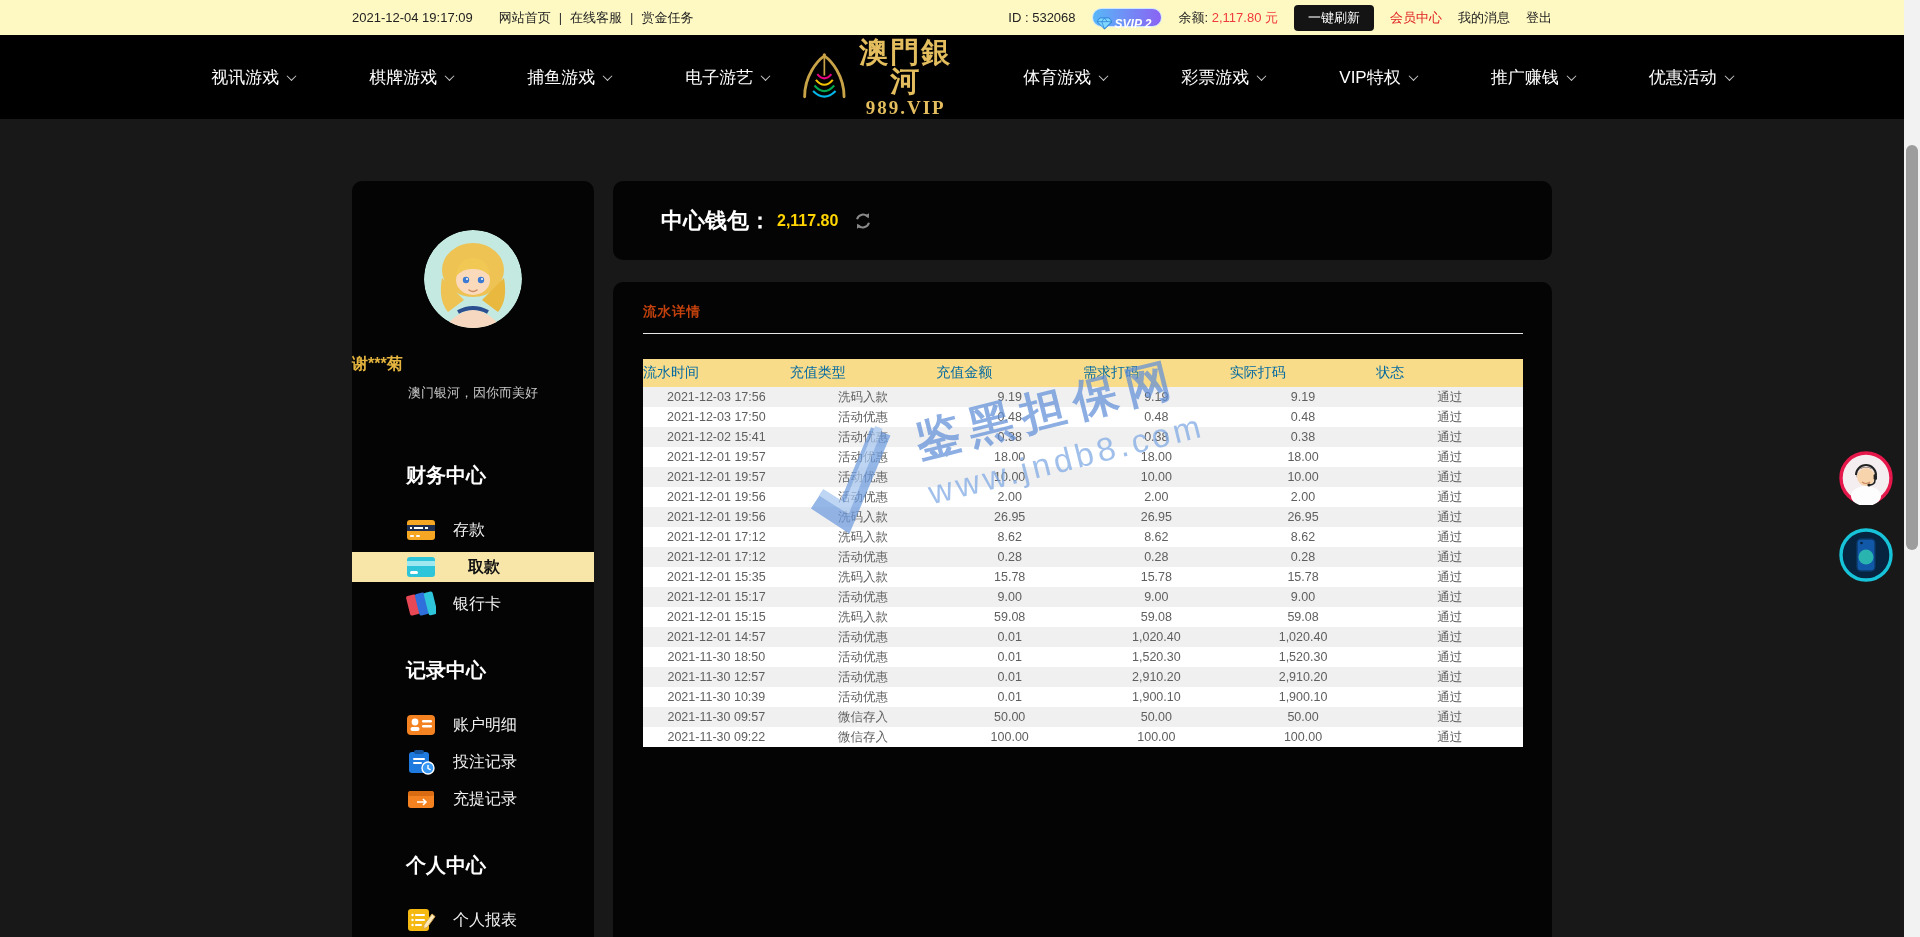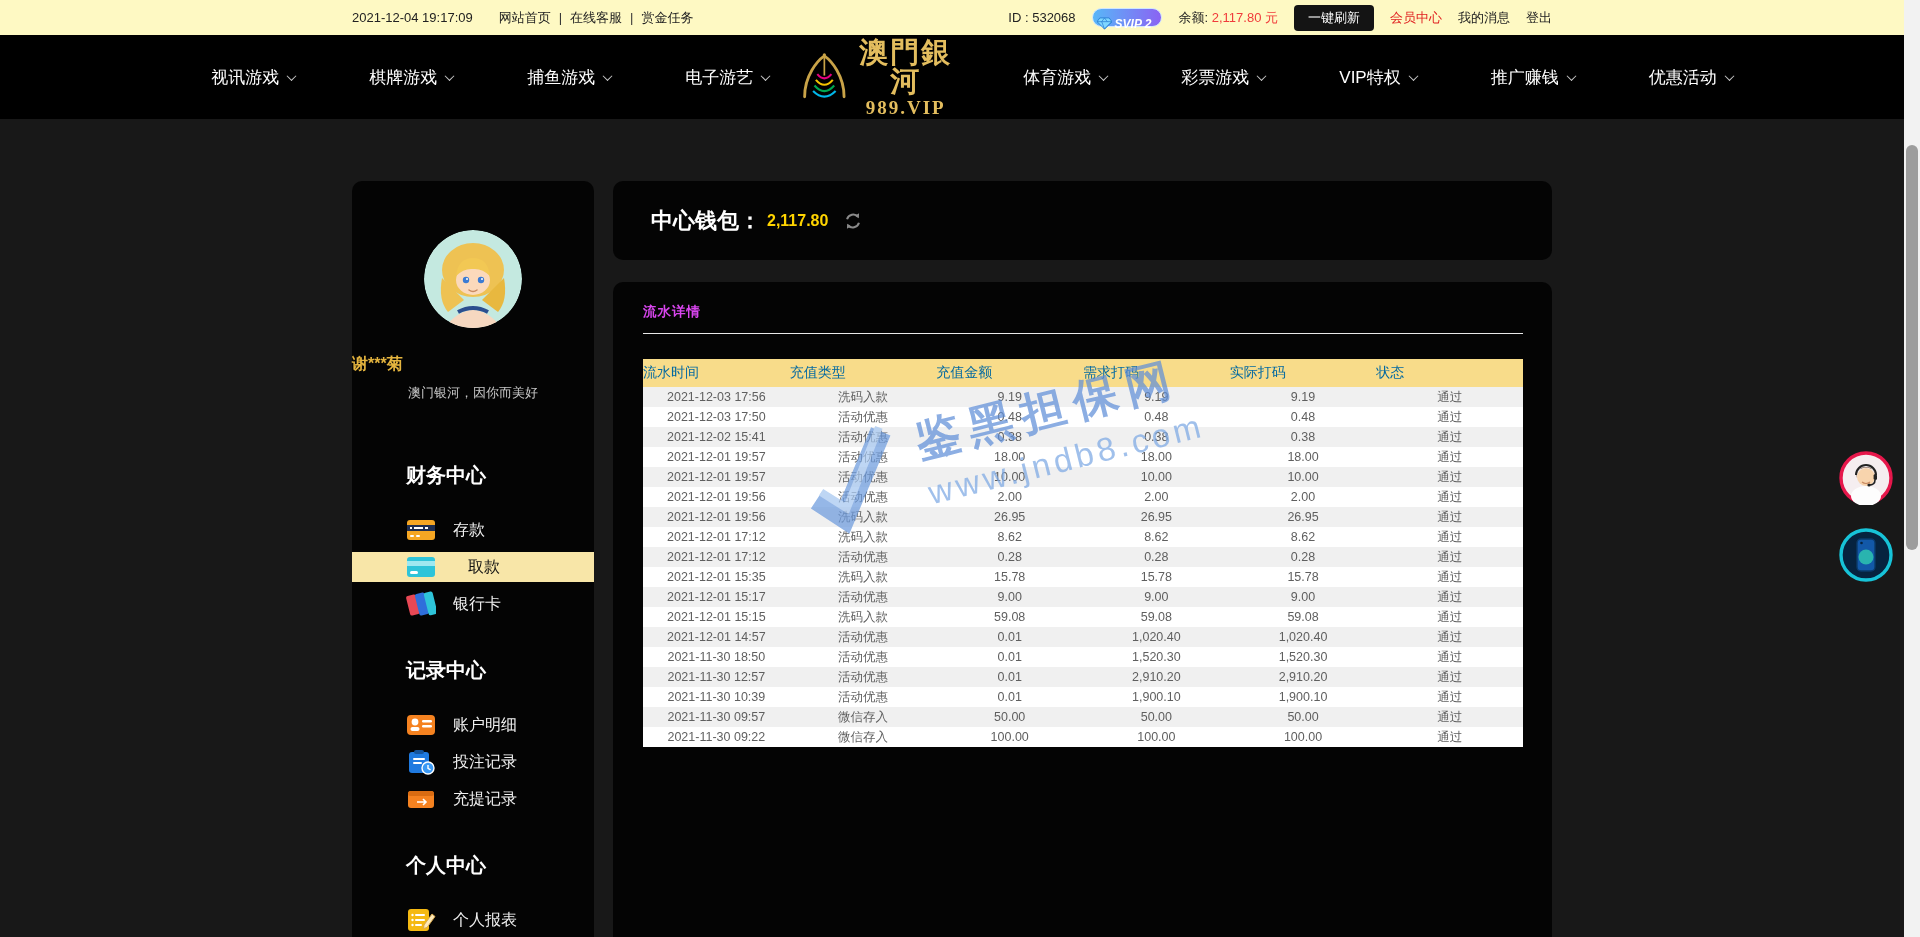--- a/index.html
+++ b/index.html
@@ -48,32 +48,32 @@
   .avatar { width:98px; height:98px; border-radius:50%; overflow:hidden; display:block; }
   .username { color:#e5b53f; font-size:16px; font-weight:bold; margin-top:26px; }
   .slogan { text-align:center; color:#c8c8c8; font-size:13px; margin-top:9px; }
   .side-section-title { color:#fff; font-size:20px; font-weight:bold; padding-left:54px; margin-top:60px; }
   .side-section-title.tight { margin-top:38px; }
   .side-items { margin-top:26px; }
   .side-item { display:flex; align-items:center; height:30px; margin-bottom:7px; padding-left:54px; cursor:pointer; }
   .side-item .ic { width:30px; height:26px; flex:none; display:flex; align-items:center; }
   .side-item .lbl { color:#f0f0f0; font-size:16px; margin-left:17px; }
   .side-item.active { background:#f8e6a8; }
-  .side-item.active .lbl { color:#111; font-weight:normal;margin-left:32px; }
-
-  
-  .wallet-card { height:79px; display:flex; align-items:center; padding-left:38px; margin-bottom:22px; }
+  .side-item.active .lbl { color:#111; font-weight:bold;margin-left:32px; }
+
+  
+  .wallet-card { height:79px; display:flex; align-items:center; padding-left:48px; margin-bottom:22px; }
   .wallet-label { color:#fff; font-size:22px; font-weight:bold; }
   .wallet-amount { color:#ffd400; font-size:16px; font-weight:bold; margin-left:6px; }
   .refresh-icon { margin-left:14px; cursor:pointer; display:inline-flex; }
 
   
   .main-col { width:940px; }
   .statement-card { padding:21px 29px 40px 30px; height:700px; position:relative; overflow:hidden; }
-  .statement-title { color:#d946ef; font-size:13.5px; font-weight:bold; letter-spacing:1px; }
+  .statement-title { color:#c2410c; font-size:13.5px; font-weight:bold; letter-spacing:1px; }
   .statement-rule { border-bottom:1px solid #e8e8e8; margin-top:12px; }
   .thead { display:flex; height:28px; background:#f8dc8a; margin-top:25px; align-items:center; }
   .thead .hcell { flex:1; font-size:14px; color:#0369a1; }
   .trow { display:flex; height:20px; align-items:center; background:#fff;justify-content:space-between; }
   .trow.shade { background:#f0f0f0; }
   .trow .cell { flex:1; text-align:center; font-size:12.5px; color:#5f5f5f; }
 
   
   .watermark { position:absolute; left:178px; top:103px; display:flex; align-items:center; gap:16px;
     transform:rotate(-14deg); opacity:.72; pointer-events:none; z-index:6; }

